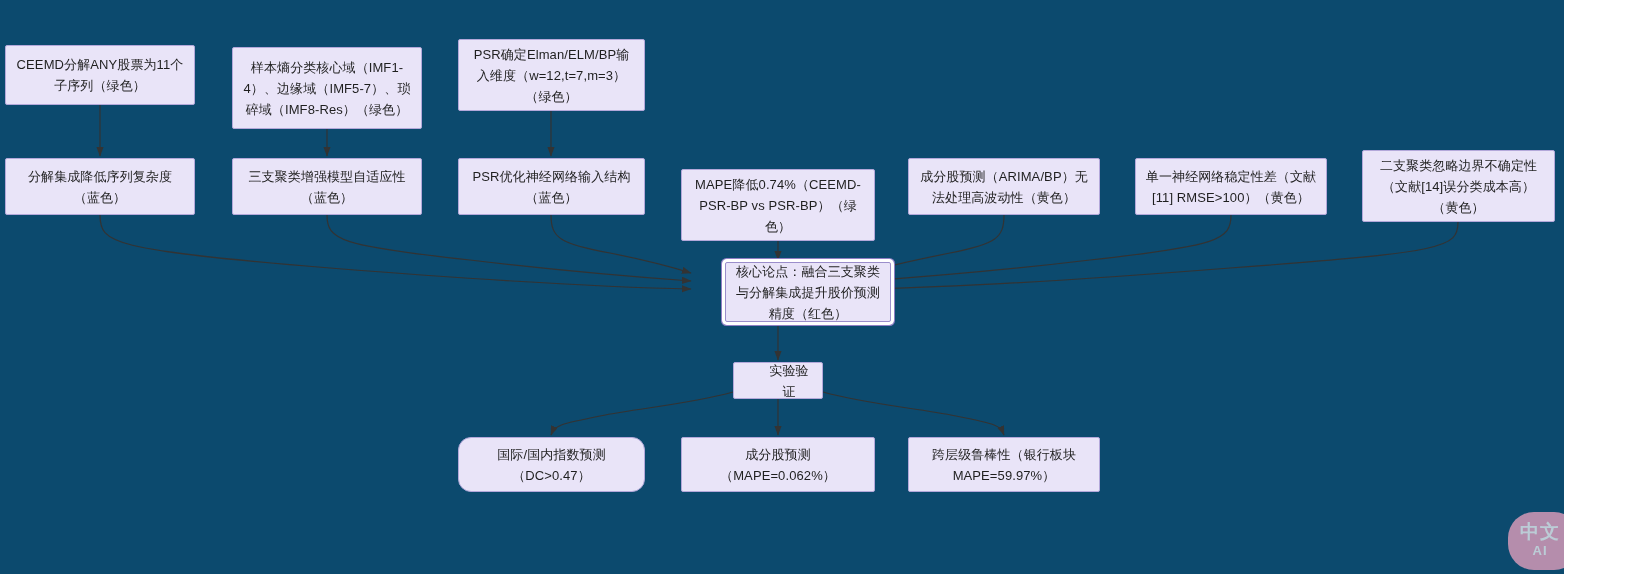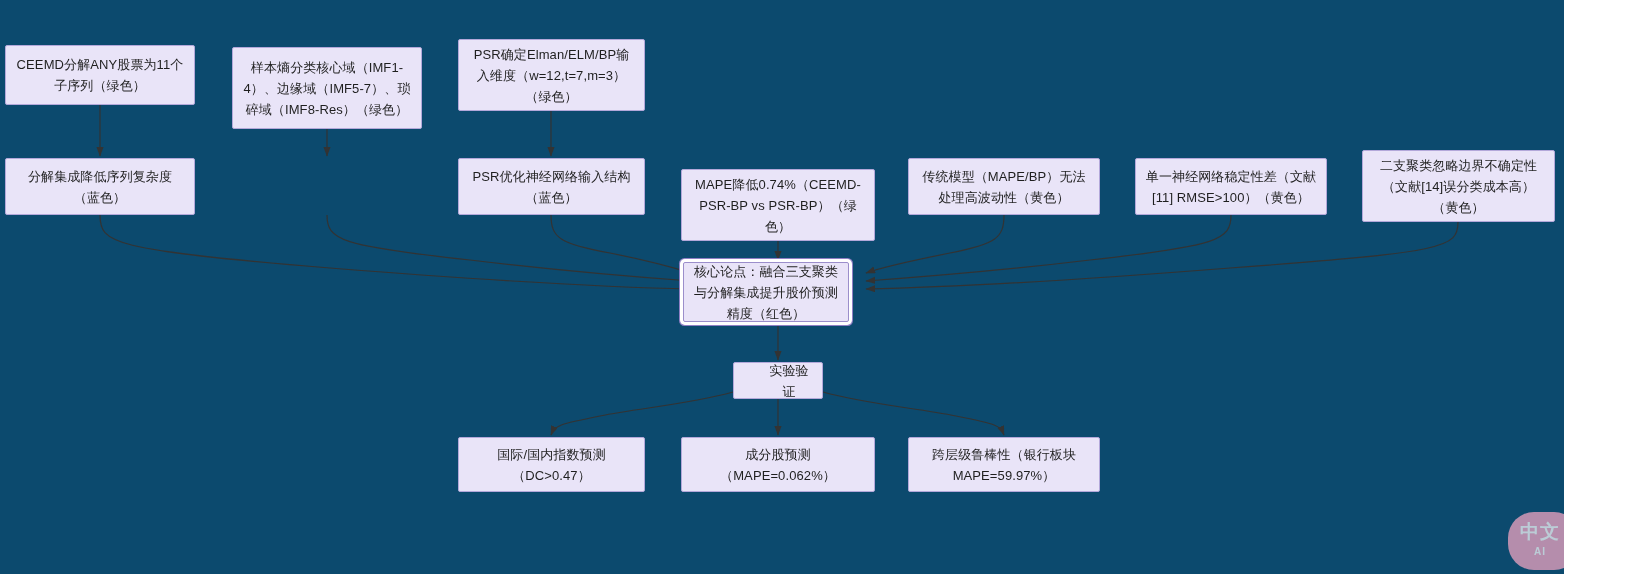--- a/index.html
+++ b/index.html
@@ -68,21 +68,21 @@
     font-weight: bold;
     letter-spacing: 1px;
     overflow: hidden;
   }
   #watermark .wm-inner {
     transform: translateX(-4px);
     line-height: 17px;
     text-align: center;
   }
   #watermark .wm-sub {
-    font-size: 10px;
+    font-size: 13px;
     font-weight: bold;
   }
 </style>
 </head>
 <body>
 
 <div id="canvas">
 
   <svg id="edges" viewBox="0 0 1640 574" xmlns="http://www.w3.org/2000/svg">
     <defs>
@@ -123,50 +123,53 @@
   </div>
 
   <div class="node" style="left:458px; top:39px; width:187px; height:72px;">
     <span class="node-text">PSR确定Elman/ELM/BP输入维度（w=12,t=7,m=3）（绿色）</span>
   </div>
 
   <div class="node" style="left:5px; top:158px; width:190px; height:57px;">
     <span class="node-text">分解集成降低序列复杂度（蓝色）</span>
   </div>
 
+  <div class="node" style="left:232px; top:158px; width:190px; height:57px;">
+    <span class="node-text">三支聚类增强模型自适应性（蓝色）</span>
+  </div>
 
   <div class="node" style="left:458px; top:158px; width:187px; height:57px;">
     <span class="node-text">PSR优化神经网络输入结构（蓝色）</span>
   </div>
 
   <div class="node" style="left:681px; top:150px; width:194px; height:72px;margin-top:19px;">
     <span class="node-text">MAPE降低0.74%（CEEMD-PSR-BP vs PSR-BP）（绿色）</span>
   </div>
 
   <div class="node" style="left:908px; top:158px; width:192px; height:57px;">
-    <span class="node-text">传统模型（MAPE/BP）无法处理高波动性（黄色）</span>
+    <span class="node-text">成分股预测（ARIMA/BP）无法处理高波动性（黄色）</span>
   </div>
 
   <div class="node" style="left:1135px; top:158px; width:192px; height:57px;">
     <span class="node-text">单一神经网络稳定性差（文献[11] RMSE&gt;100）（黄色）</span>
   </div>
 
   <div class="node" style="left:1362px; top:150px; width:193px; height:72px;">
     <span class="node-text">二支聚类忽略边界不确定性（文献[14]误分类成本高）（黄色）</span>
   </div>
 
-  <div class="node core" style="left:683px; top:262px; width:166px; height:60px;">
+  <div class="node core" style="left:725px; top:262px; width:166px; height:60px;">
     <span class="node-text">核心论点：融合三支聚类与分解集成提升股价预测精度（红色）</span>
   </div>
 
   <div class="node" style="left:733px; top:362px; width:90px; height:37px;padding-left:31px;">
     <span class="node-text">实验验证</span>
   </div>
 
-  <div class="node" style="left:458px; top:437px; width:187px; height:55px;">
+  <div class="node" style="left:458px; top:437px; width:187px; height:55px;border-radius:13px;">
     <span class="node-text">国际/国内指数预测（DC&gt;0.47）</span>
   </div>
 
   <div class="node" style="left:681px; top:437px; width:194px; height:55px;">
     <span class="node-text">成分股预测（MAPE=0.062%）</span>
   </div>
 
   <div class="node" style="left:908px; top:437px; width:192px; height:55px;">
     <span class="node-text">跨层级鲁棒性（银行板块MAPE=59.97%）</span>
   </div>

